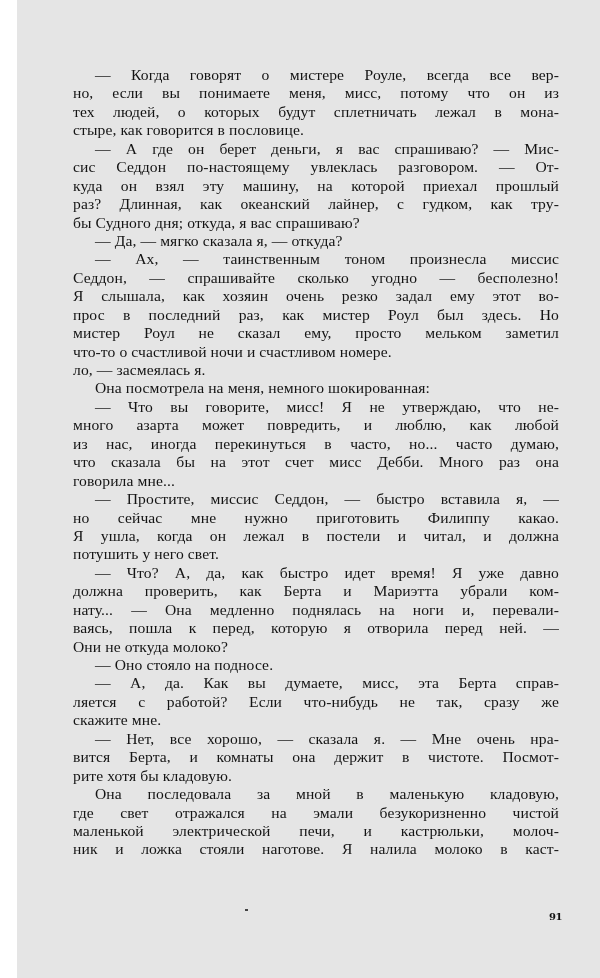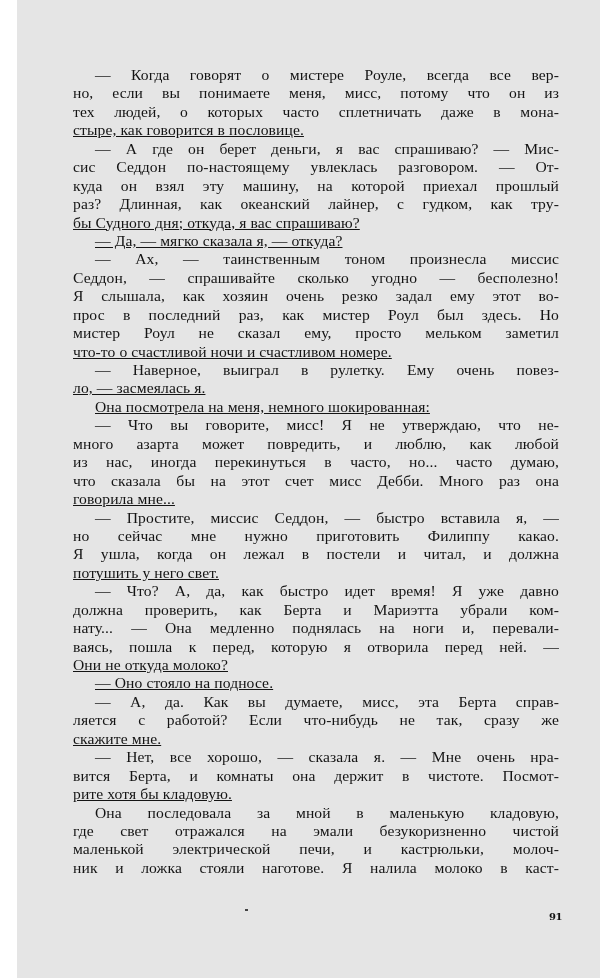--- a/index.html
+++ b/index.html
@@ -36,21 +36,20 @@
       font-size: 15.6px;
       white-space: nowrap;
       text-align: justify;
       text-align-last: justify;
       letter-spacing: 0.1px;
       word-spacing: 0px;
     }
     .line.last {
       text-align: center;
       text-align-last: left;
-      text-decoration: underline;
     }
     .line.indent {
       padding-left: 22px;
     }
     .page-number {
       position: absolute;
       left: 532px;
       top: 911px;
       font-size: 10px;
       font-weight: bold;
@@ -67,35 +66,34 @@
       background: #444;
     }
   </style>
 </head>
 <body>
 
 <div class="page">
   <div class="text-block" id="text-block">
       <div class="line indent">— Когда говорят о мистере Роуле, всегда все вер-</div>
       <div class="line">но, если вы понимаете меня, мисс, потому что он из</div>
-      <div class="line">тех людей, о которых часто сплетничать даже в мона-</div>
+      <div class="line">тех людей, о которых будут сплетничать лежал в мона-</div>
       <div class="line last">стыре, как говорится в пословице.</div>
       <div class="line indent">— А где он берет деньги, я вас спрашиваю? — Мис-</div>
       <div class="line">сис Седдон по-настоящему увлеклась разговором. — От-</div>
       <div class="line">куда он взял эту машину, на которой приехал прошлый</div>
       <div class="line">раз? Длинная, как океанский лайнер, с гудком, как тру-</div>
       <div class="line last">бы Судного дня; откуда, я вас спрашиваю?</div>
       <div class="line indent last">— Да, — мягко сказала я, — откуда?</div>
       <div class="line indent">— Ах, — таинственным тоном произнесла миссис</div>
       <div class="line">Седдон, — спрашивайте сколько угодно — бесполезно!</div>
       <div class="line">Я слышала, как хозяин очень резко задал ему этот во-</div>
       <div class="line">прос в последний раз, как мистер Роул был здесь. Но</div>
       <div class="line">мистер Роул не сказал ему, просто мельком заметил</div>
       <div class="line last">что-то о счастливой ночи и счастливом номере.</div>
-      <div class="line indent">— Наверное, выиграл в рулетку. Ему очень повез-</div>
       <div class="line last">ло, — засмеялась я.</div>
       <div class="line indent last">Она посмотрела на меня, немного шокированная:</div>
       <div class="line indent">— Что вы говорите, мисс! Я не утверждаю, что не-</div>
       <div class="line">много азарта может повредить, и люблю, как любой</div>
       <div class="line">из нас, иногда перекинуться в часто, но... часто думаю,</div>
       <div class="line">что сказала бы на этот счет мисс Дебби. Много раз она</div>
       <div class="line last">говорила мне...</div>
       <div class="line indent">— Простите, миссис Седдон, — быстро вставила я, —</div>
       <div class="line">но сейчас мне нужно приготовить Филиппу какао.</div>
       <div class="line">Я ушла, когда он лежал в постели и читал, и должна</div>

